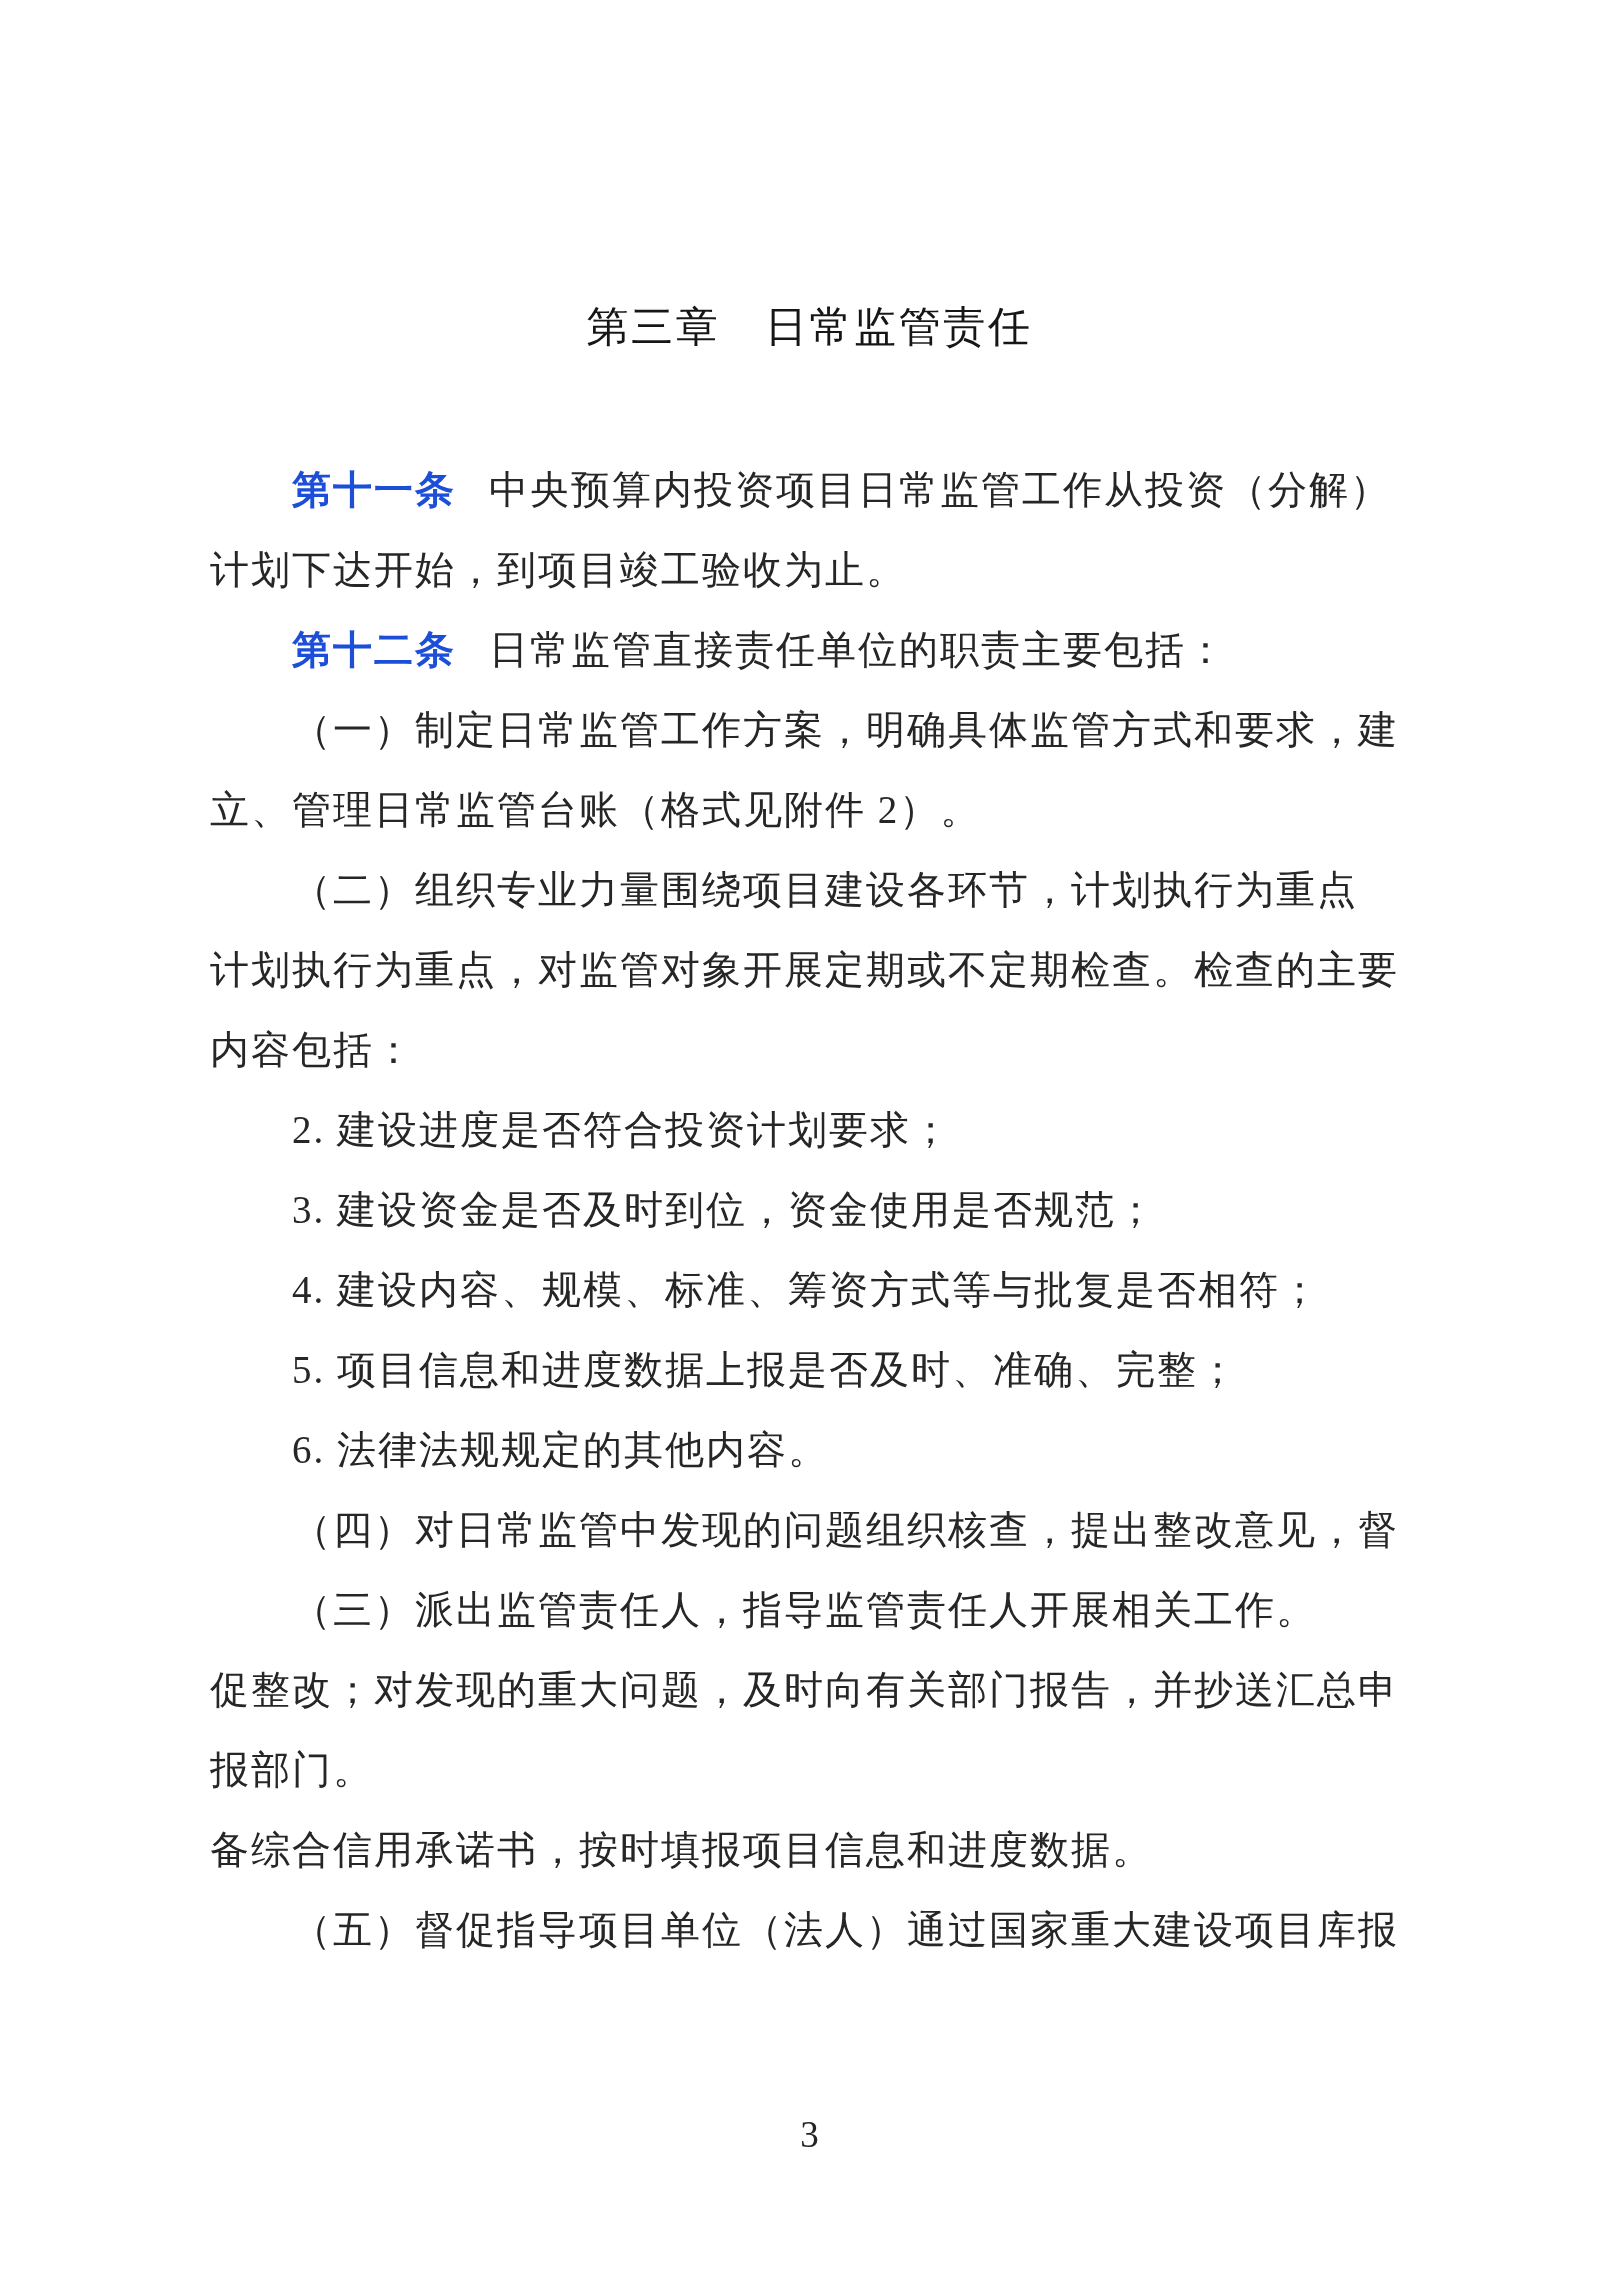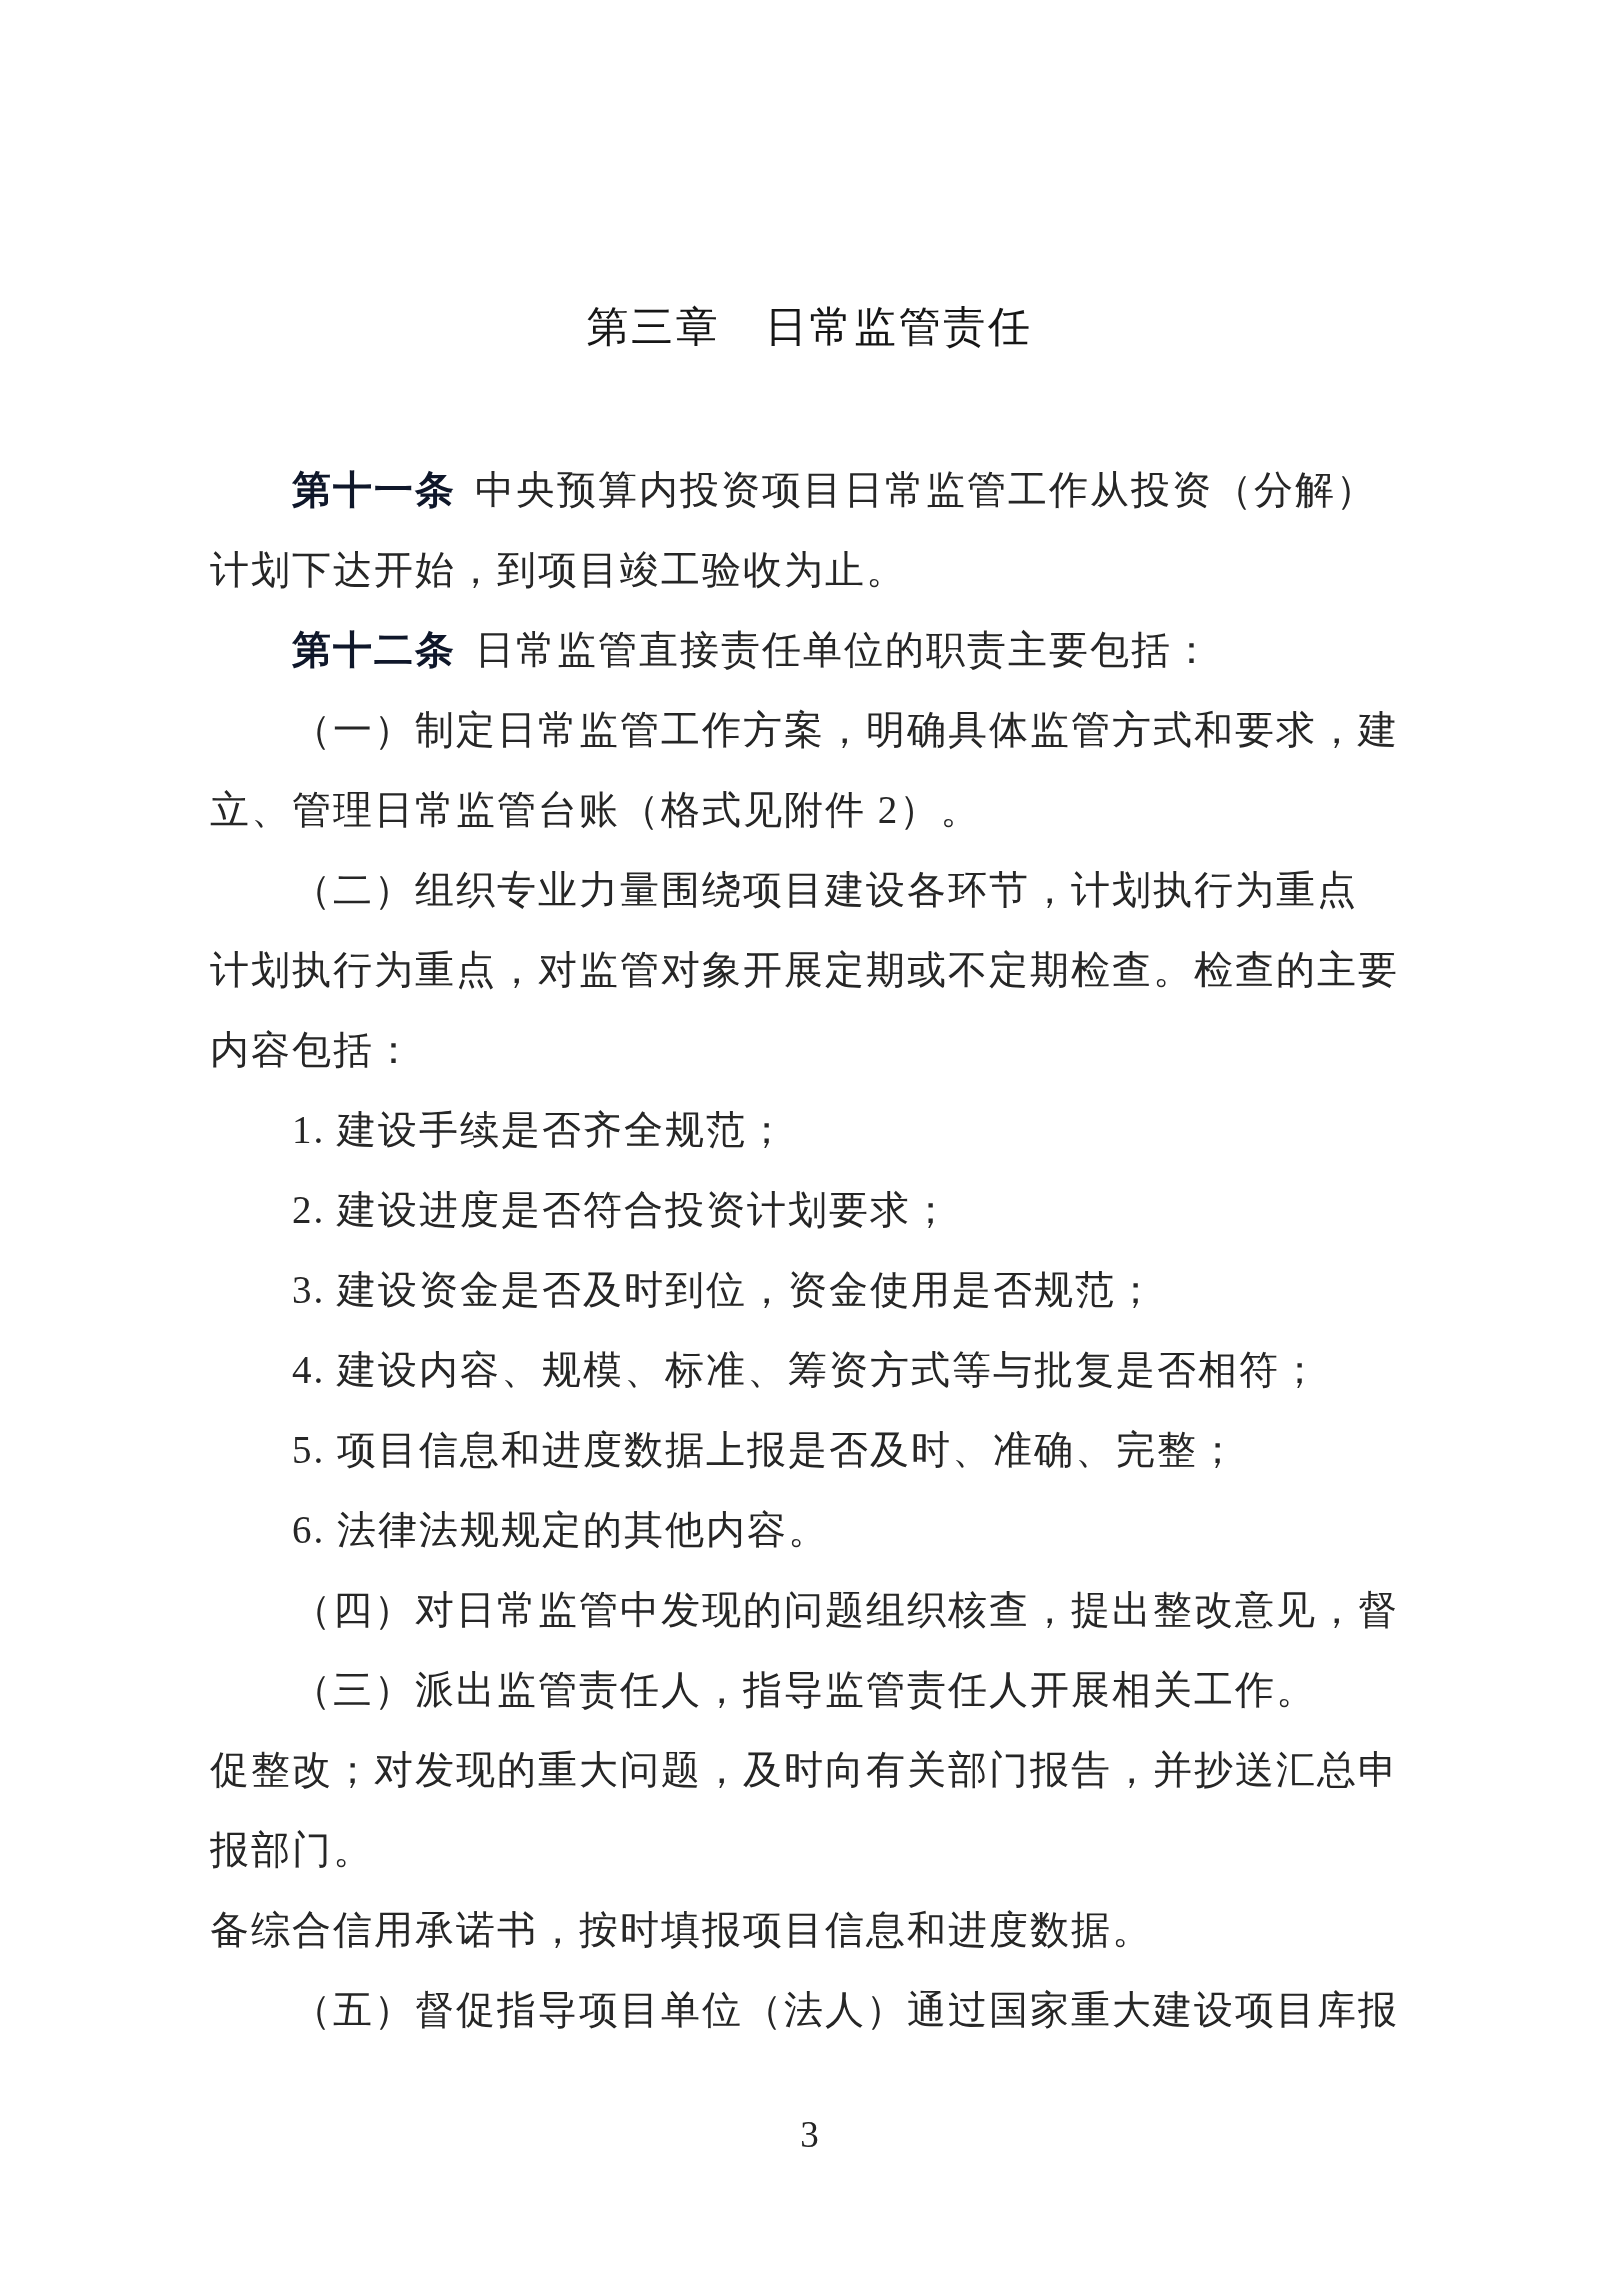--- a/index.html
+++ b/index.html
@@ -41,22 +41,22 @@
   .line {
     height: 80px;
     white-space: nowrap;
   }
   .indent {
     padding-left: 82px;
   }
   .lead {
     font-family: Liberation Sans, sans-serif;
     font-weight: 700;
-    color: #0f172a;
-    margin-right: 19px;
+    color: #1d4ed8;
+    margin-right: 33px;
   }
   .page-number {
     position: absolute;
     top: 2113px;
     left: 0;
     width: 100%;
     text-align: center;
     font-size: 37px;
     color: #242424;
   }
@@ -87,23 +87,20 @@
     <div class="line indent">
       <span>（二）组织专业力量围绕项目建设各环节，计划执行为重点</span>
     </div>
     <div class="line">
       <span>计划执行为重点，对监管对象开展定期或不定期检查。检查的主要</span>
     </div>
     <div class="line">
       <span>内容包括：</span>
     </div>
     <div class="line indent">
-      <span>1. 建设手续是否齐全规范；</span>
-    </div>
-    <div class="line indent">
       <span>2. 建设进度是否符合投资计划要求；</span>
     </div>
     <div class="line indent">
       <span>3. 建设资金是否及时到位，资金使用是否规范；</span>
     </div>
     <div class="line indent">
       <span>4. 建设内容、规模、标准、筹资方式等与批复是否相符；</span>
     </div>
     <div class="line indent">
       <span>5. 项目信息和进度数据上报是否及时、准确、完整；</span>

